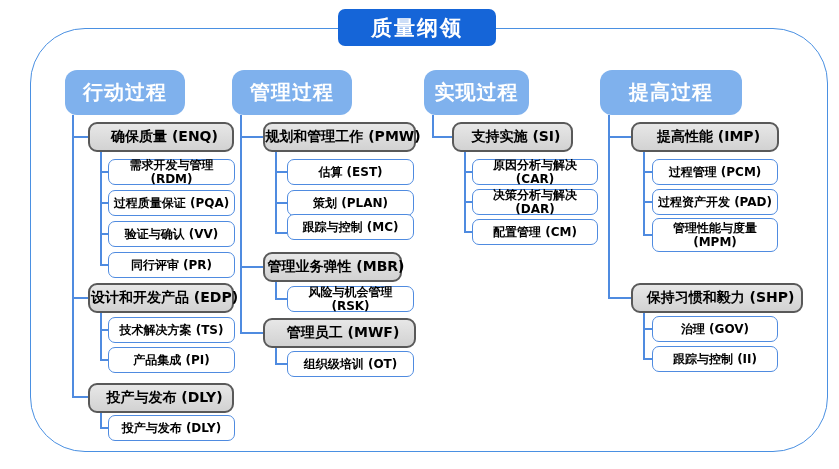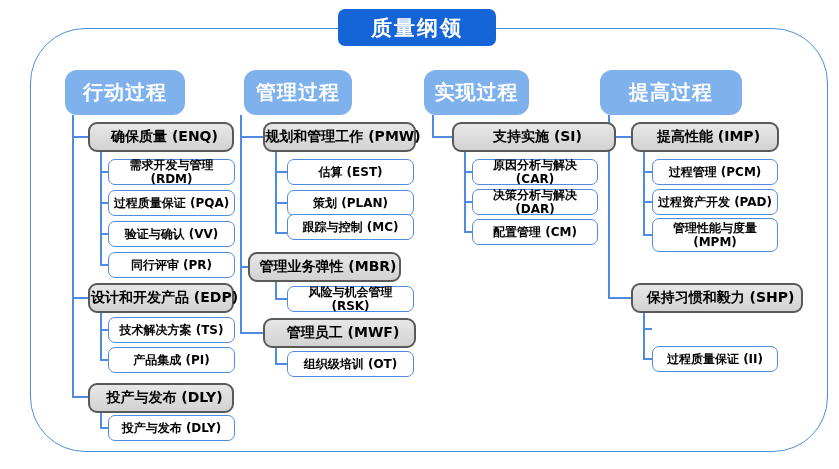--- a/index.html
+++ b/index.html
@@ -90,37 +90,38 @@
   <div class="leaf" style="left:108px;top:190px;width:127px">过程质量保证 (PQA)</div>
   <div class="leaf" style="left:108px;top:159px;width:127px">需求开发与管理 (RDM)</div>
   <div class="leaf" style="left:108px;top:221px;width:127px">验证与确认 (VV)</div>
   <div class="leaf" style="left:108px;top:252px;width:127px">同行评审 (PR)</div>
   <div class="gray" style="left:88px;top:283px;width:146px">设计和开发产品 (EDP)</div>
   <div class="leaf" style="left:108px;top:317px;width:127px">技术解决方案 (TS)</div>
   <div class="leaf" style="left:108px;top:347px;width:127px">产品集成 (PI)</div>
   <div class="gray" style="left:88px;top:383px;width:146px">投产与发布 (DLY)</div>
   <div class="leaf" style="left:108px;top:415px;width:127px">投产与发布 (DLY)</div>
 
-  <div class="hdr" style="left:244px;width:108px">管理过程</div>
+  <div class="hdr" style="left:232px;width:120px">管理过程</div>
   <div class="gray" style="left:263px;top:122px;width:153px">规划和管理工作 (PMW)</div>
   <div class="leaf" style="left:287px;top:159px;width:127px">估算 (EST)</div>
   <div class="leaf" style="left:287px;top:190px;width:127px">策划 (PLAN)</div>
   <div class="leaf" style="left:287px;top:214px;width:127px">跟踪与控制 (MC)</div>
-  <div class="gray" style="left:248px;top:252px;width:153px">管理业务弹性 (MBR)</div>
+  <div class="gray" style="left:263px;top:252px;width:139px">管理业务弹性 (MBR)</div>
   <div class="leaf" style="left:287px;top:286px;width:127px">风险与机会管理 (RSK)</div>
   <div class="gray" style="left:263px;top:318px;width:153px">管理员工 (MWF)</div>
   <div class="leaf" style="left:287px;top:351px;width:127px">组织级培训 (OT)</div>
 
   <div class="hdr" style="left:424px;width:105px">实现过程</div>
-  <div class="gray" style="left:452px;top:122px;width:164px">支持实施 (SI)</div>
+  <div class="gray" style="left:452px;top:122px;width:121px">支持实施 (SI)</div>
   <div class="leaf" style="left:472px;top:159px;width:126px">原因分析与解决 (CAR)</div>
   <div class="leaf" style="left:472px;top:189px;width:126px">决策分析与解决 (DAR)</div>
   <div class="leaf" style="left:472px;top:219px;width:126px">配置管理 (CM)</div>
 
   <div class="hdr" style="left:600px;width:142px">提高过程</div>
   <div class="gray" style="left:631px;top:122px;width:148px">提高性能 (IMP)</div>
   <div class="leaf" style="left:652px;top:189px;width:126px">过程资产开发 (PAD)</div>
   <div class="leaf" style="left:652px;top:159px;width:126px">过程管理 (PCM)</div>
   <div class="leaf" style="left:652px;top:218px;width:126px;height:34px">管理性能与度量 (MPM)</div>
   <div class="gray" style="left:631px;top:283px;width:172px">保持习惯和毅力 (SHP)</div>
-  <div class="leaf" style="left:652px;top:346px;width:126px">过程质量保证 (II)</div>
+  <div class="leaf" style="left:652px;top:316px;width:126px">治理 (GOV)</div>
+  <div class="leaf" style="left:652px;top:346px;width:126px">跟踪与控制 (II)</div>
 
 </div>
 
 </body></html>

